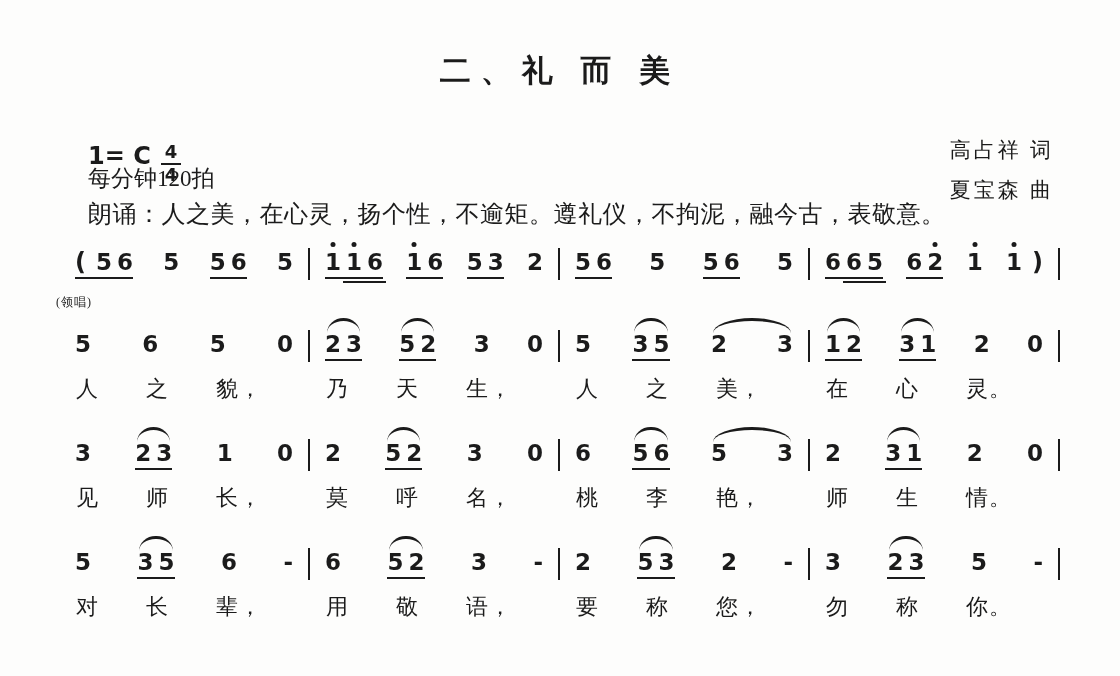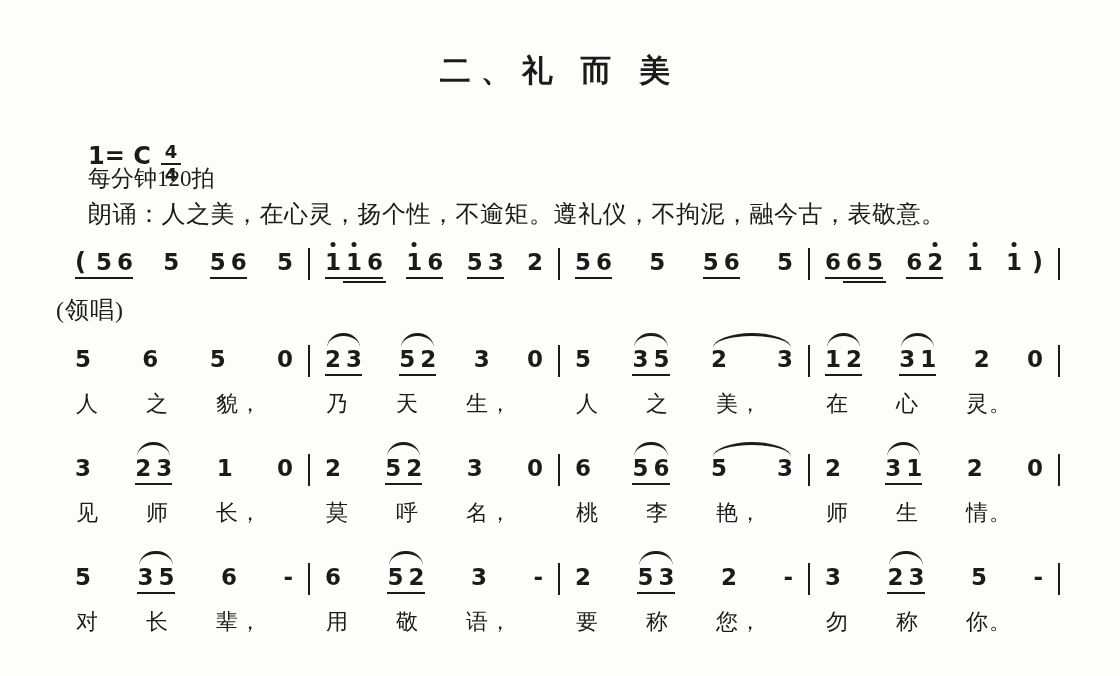--- a/index.html
+++ b/index.html
@@ -39,21 +39,21 @@
   .slur{
     position:absolute;top:1px;left:5px;right:5px;height:12px;
     border-top:3px solid #1b1b1b;border-radius:50% 50% 0 0 / 100% 100% 0 0;
   }
   .paren{
     font-family:"DejaVu Sans","Liberation Sans",sans-serif;font-weight:bold;
     font-size:24px;line-height:1;align-self:flex-end;
   }
   .paren.open{margin-right:5px;}
   .paren.close{margin-left:5px;}
-  .lead-label{font-size:24px;margin:10px 0 0 -4px;letter-spacing:1px;}
+  .lead-label{font-size:12px;margin:10px 0 0 -4px;letter-spacing:1px;}
   .intro-line{margin-bottom:4px;}
   .vocal-block{margin-top:6px;margin-bottom:22px;}
   .lyrics-row{display:flex;margin-top:8px;}
   .lyr-cell{flex:1;display:flex;justify-content:space-between;padding:0 46px 0 16px;}
   .lyr-spacer{width:2px;flex:none;}
   .syll{font-size:22px;letter-spacing:1px;}
 </style>
 </head>
 <body>
 
@@ -66,20 +66,24 @@
     <span class="ts">
       <span class="tsTop">4</span>
       <span class="tsBot">4</span>
     </span>
   </div>
 
   <div class="tempo">每分钟120拍</div>
 
   <div class="recitation">朗诵：人之美，在心灵，扬个性，不逾矩。遵礼仪，不拘泥，融今古，表敬意。</div>
 
+  <div class="credits">
+    <div>高占祥 词</div>
+    <div>夏宝森 曲</div>
+  </div>
 
   <div class="score" id="score">
       <div class="intro-line">
         <div class="score-line">
           <div class="measure">
             <span class="unit">
               <span class="paren open">(</span>
               <span class="note"><span class="digit">5</span></span>
               <span class="note"><span class="digit">6</span></span>
               <span class="beam"></span>

